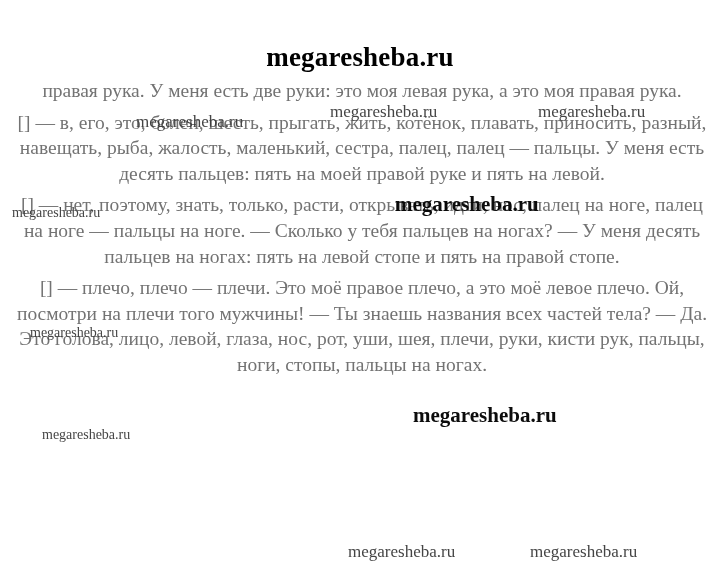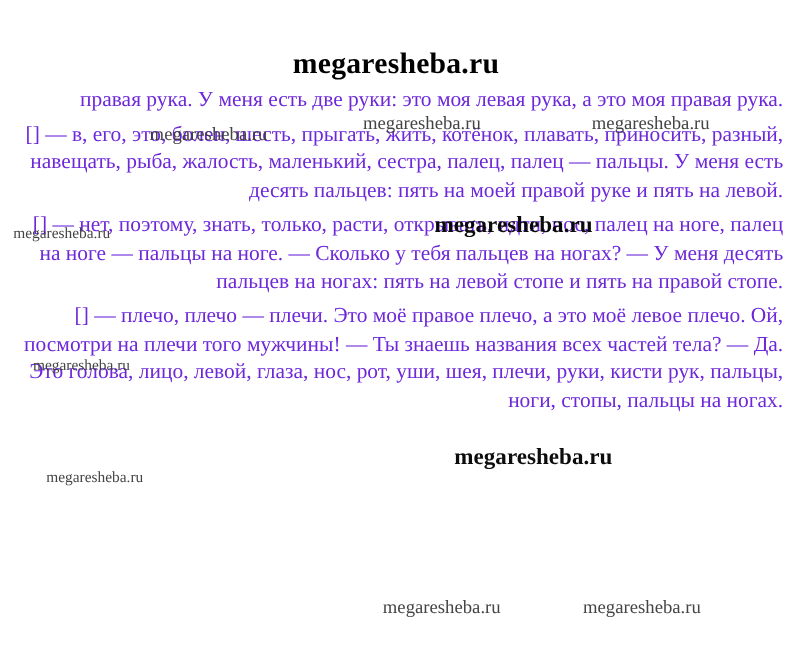--- a/index.html
+++ b/index.html
@@ -44,23 +44,23 @@
   .content {
     position: absolute;
     top: 42px;
     left: 12px;
     width: 700px;
   }
   .para {
     font-size: 19.5px;
     line-height: 25.6px;
     margin: 0 0 0 0;
-    text-align: right;
+    text-align: center;
     white-space: pre-wrap;
-    color: #6d28d9;
+    color: #737373;
   }
   .para + .para {
     margin-top: 6px;
   }
   .wm {
     position: absolute;
     font-family: "Liberation Serif", "DejaVu Serif", serif;
     color: #3a3a3a;
     white-space: nowrap;
     pointer-events: none;

